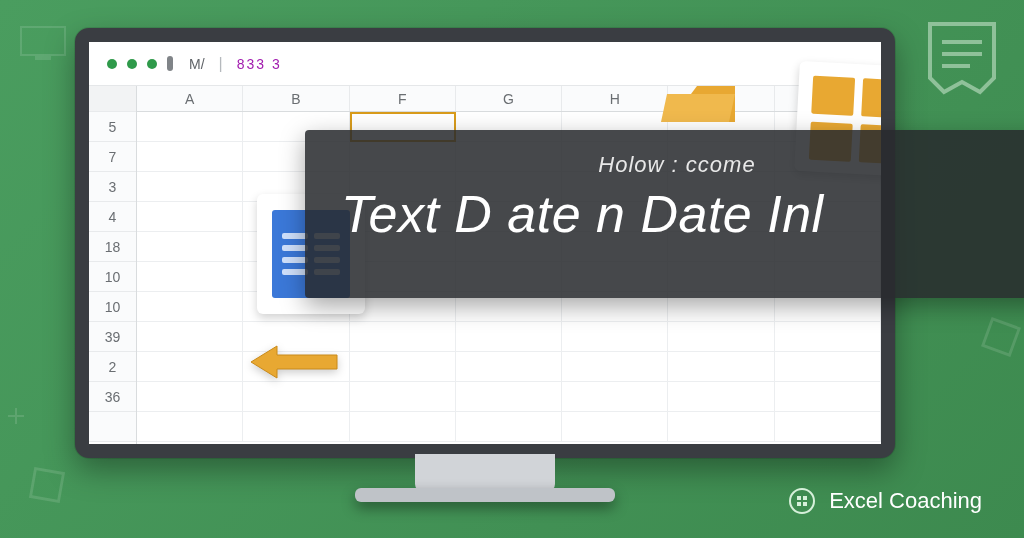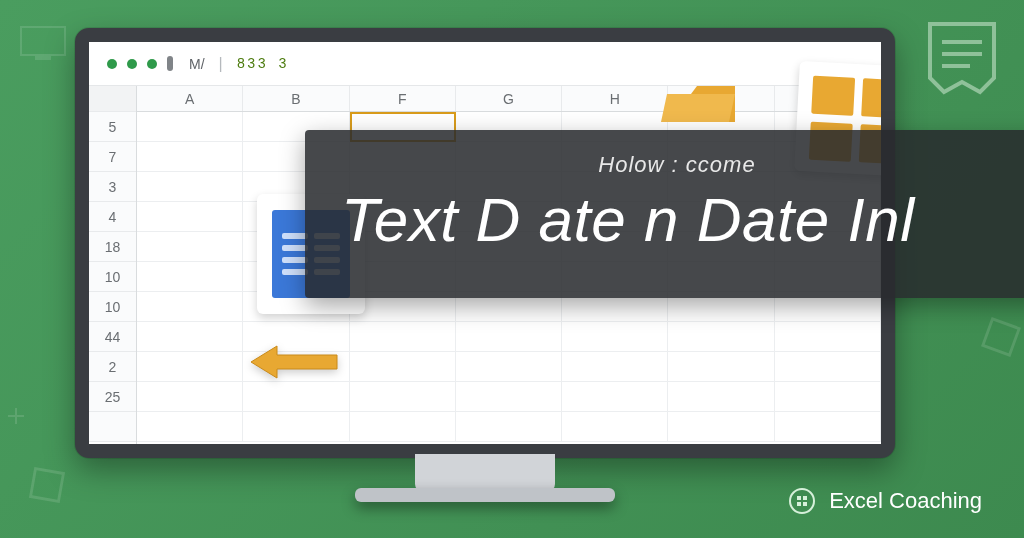--- a/index.html
+++ b/index.html
@@ -51,21 +51,21 @@
   .toolbar {
     height: 44px;
     display: flex; align-items: center;
     padding: 0 18px; gap: 10px;
     border-bottom: 1px solid #e5e7e9;
   }
   .dot { width: 10px; height: 10px; border-radius: 50%; background: #2f9a4a; }
   .toolbar .thin { width: 6px; height: 15px; border-radius: 3px; background: #808488; }
   .toolbar .m-label { color: #606468; font-weight: 500; margin-left: 6px; font-size: 14px; }
   .toolbar .divider { color: #b5b9bd; margin: 0 4px; }
-  .toolbar .num { color: #4d7c0f; letter-spacing: 2px; font-size: 14px; font-weight: 500; font-family: Liberation Mono, monospace; }
+  .toolbar .num { color: #a21caf; letter-spacing: 2px; font-size: 14px; font-weight: 500; }
   .sheet {
     display: flex; height: calc(100% - 44px);
   }
   .row-headers {
     width: 48px;
     display: flex; flex-direction: column;
     border-right: 1px solid #d9dcde;
   }
   .row-h {
     height: 30px; line-height: 30px;
@@ -103,21 +103,21 @@
     box-shadow: 0 8px 24px rgba(0,0,0,0.35);
     font-style: italic;
   }
   .overlay .small {
     font-size: 22px; font-weight: 300; letter-spacing: 1px;
     color: #e8e8e8;
     text-align: center;
     font-family: "Segoe UI Light", -apple-system, sans-serif;
   }
   .overlay .big {
-    font-size: 62px; font-weight: 500; letter-spacing: 0.5px;
+    font-size: 52px; font-weight: 500; letter-spacing: 0.5px;
     white-space: nowrap;
     margin-top: 6px;
     font-family: "Segoe UI", Arial, sans-serif;
   }
   .sheets-icon {
     position: absolute; left: 168px; top: 152px;
     width: 108px; height: 120px;
     background: #fff; border-radius: 6px;
     box-shadow: 0 4px 10px rgba(0,0,0,0.18);
     display: flex; align-items: center; justify-content: center;
@@ -226,23 +226,23 @@
     <div class="sheet">
       <div class="row-headers">
         <div class="row-h corner"></div>
         <div class="row-h">5</div>
         <div class="row-h">7</div>
         <div class="row-h">3</div>
         <div class="row-h">4</div>
         <div class="row-h">18</div>
         <div class="row-h">10</div>
         <div class="row-h">10</div>
-        <div class="row-h">44</div>
+        <div class="row-h">39</div>
         <div class="row-h">2</div>
-        <div class="row-h">25</div>
+        <div class="row-h">36</div>
         <div class="row-h"></div>
       </div>
       <div class="grid-area">
         <div class="col-headers">
           <div class="col-h">A</div>
           <div class="col-h">B</div>
           <div class="col-h">F</div>
           <div class="col-h">G</div>
           <div class="col-h">H</div>
           <div class="col-h"></div>

